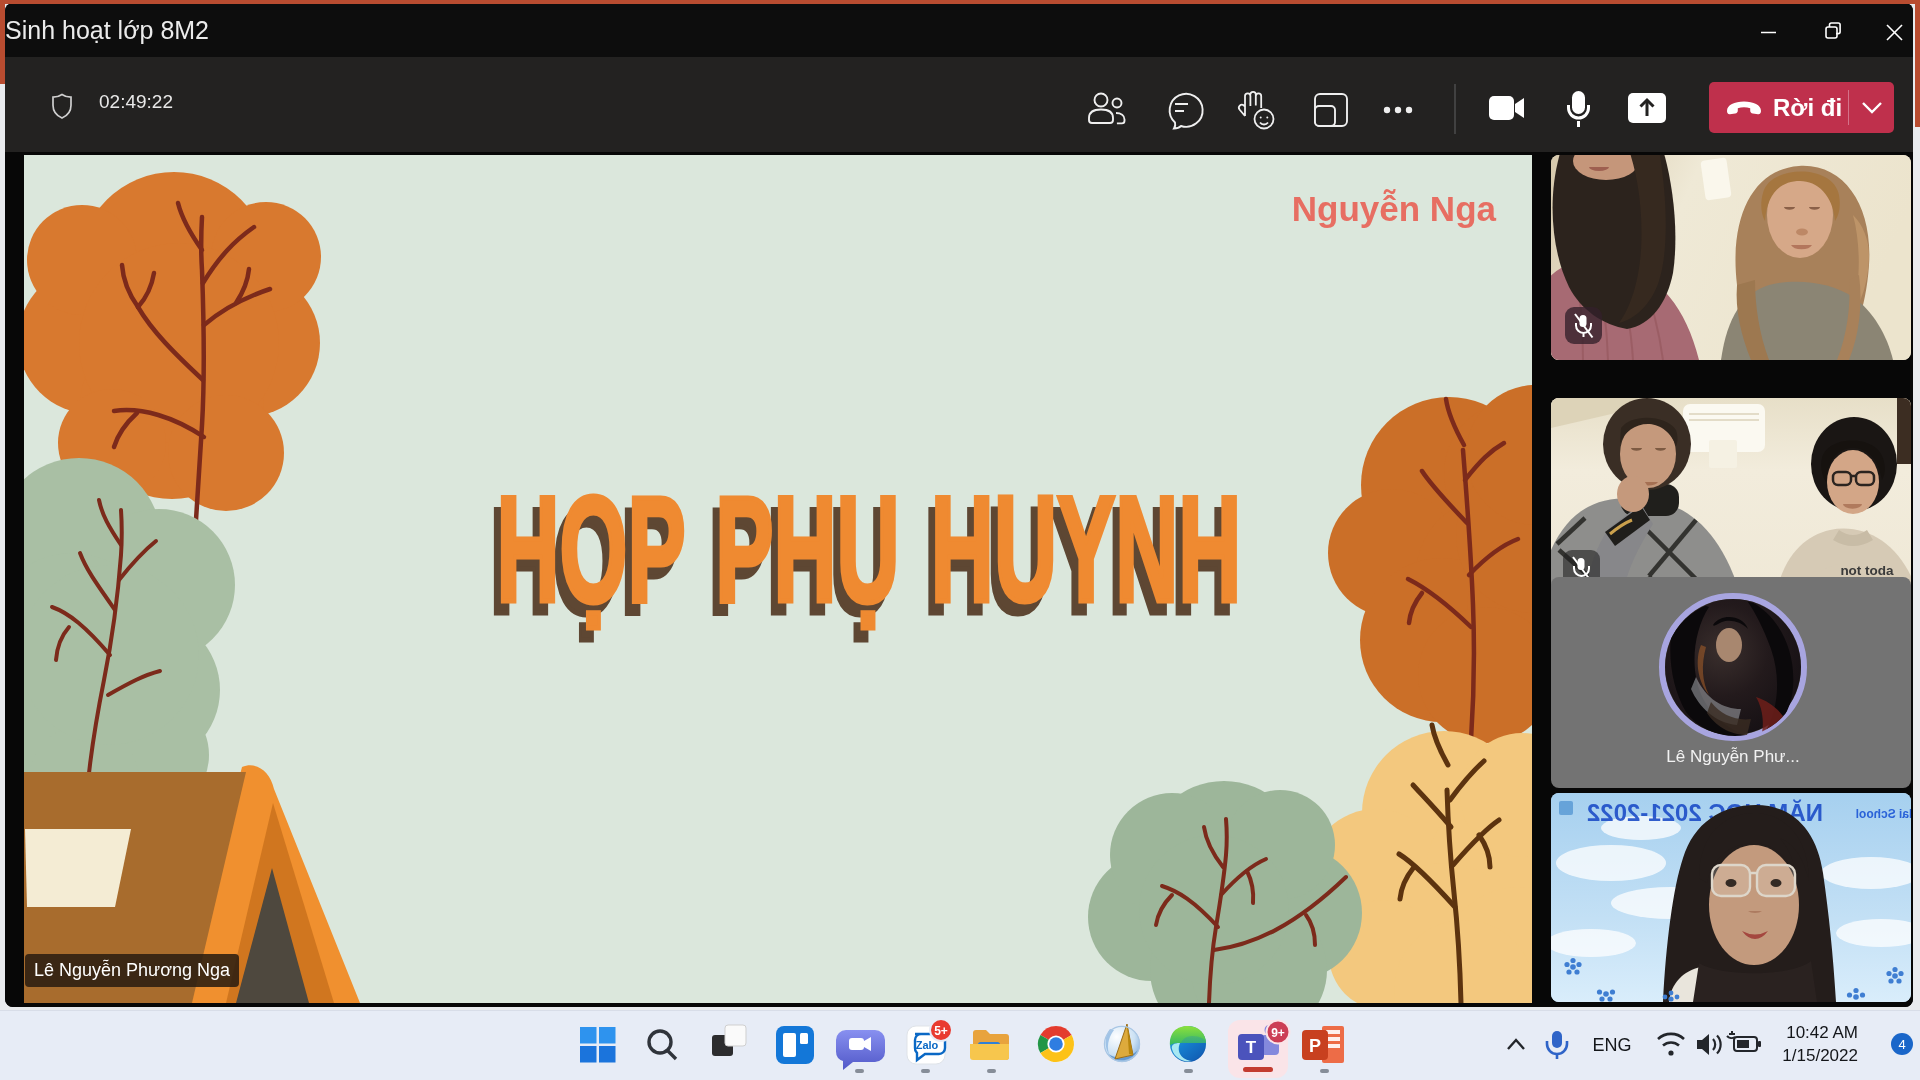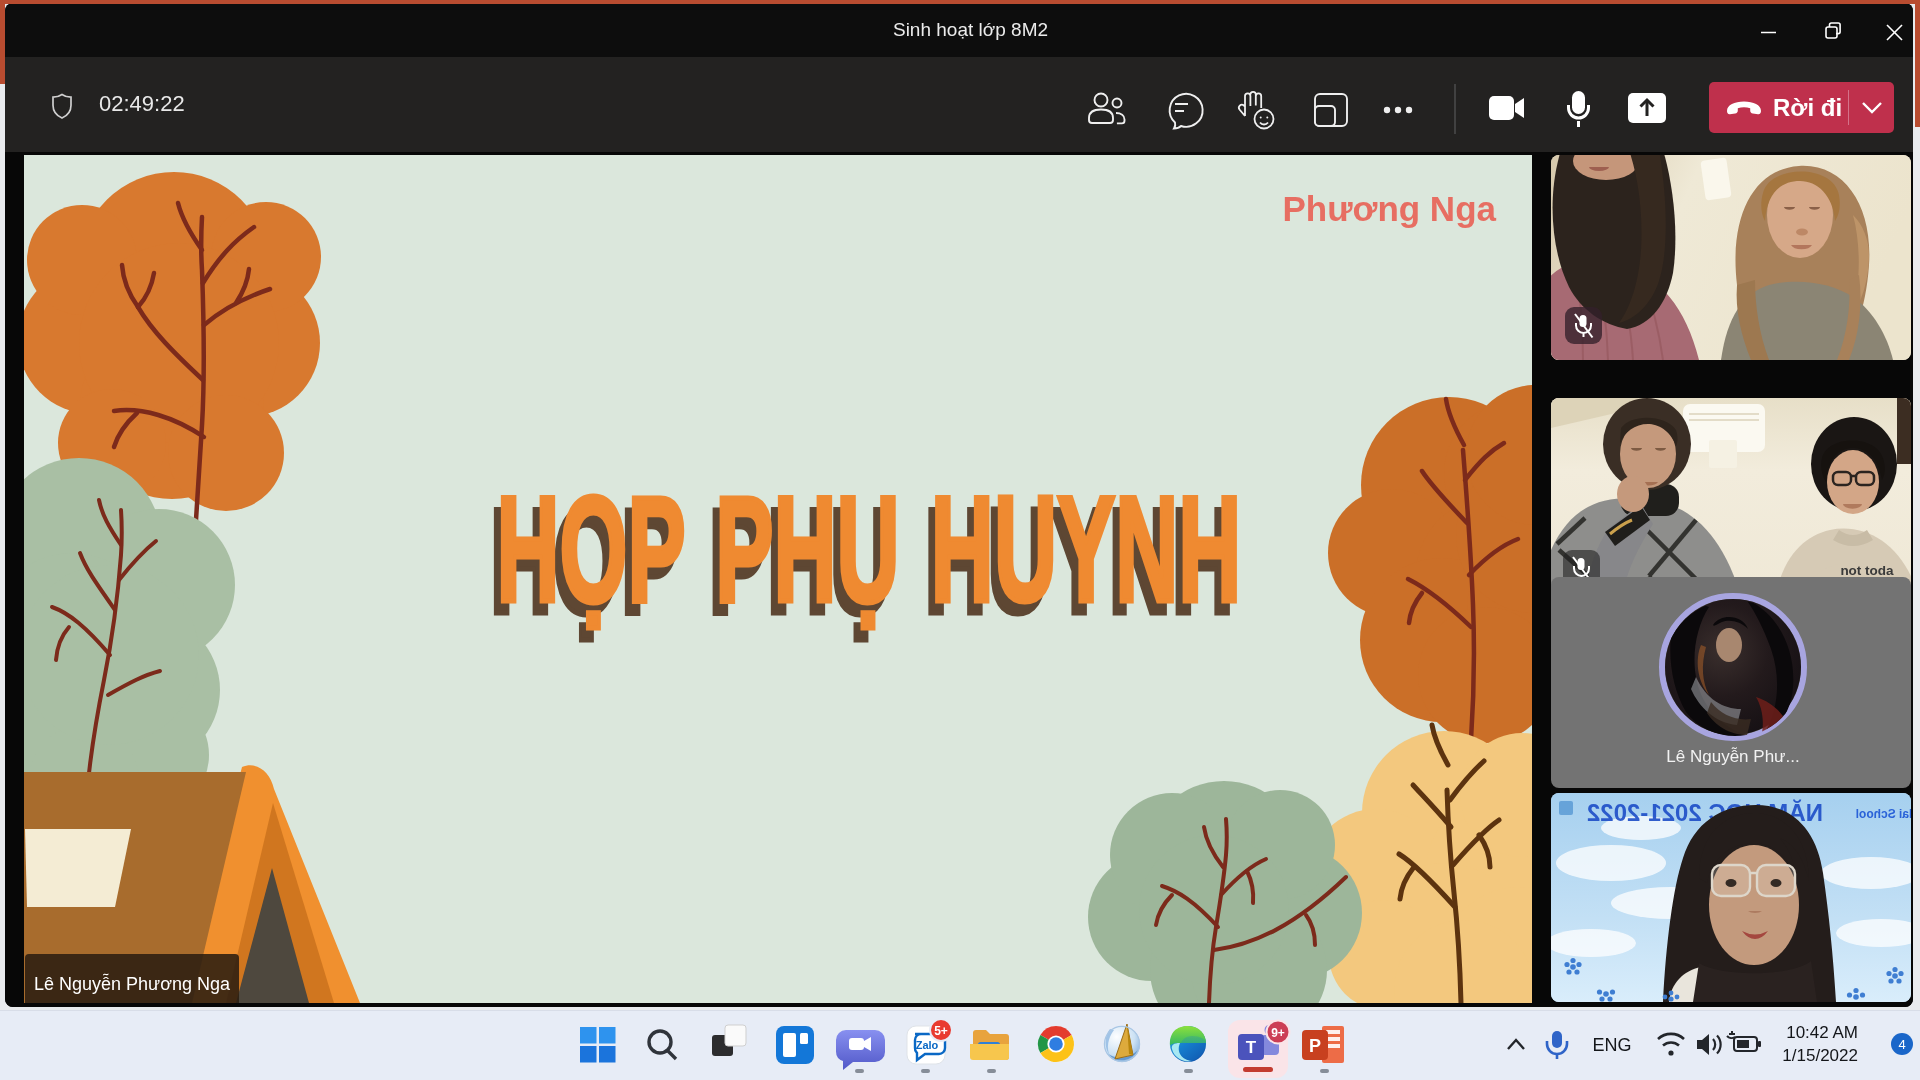--- a/index.html
+++ b/index.html
@@ -9,40 +9,40 @@
 </style>
 </head>
 <body>
 <div id="root">
 
   <div class="abs" style="left:0;top:0;width:1920px;height:1010px;background:#e9ebee;"></div>
 
   <div class="abs" id="win" style="left:5px;top:3px;width:1908px;height:1004px;border-radius:8px;overflow:hidden;background:#070707;">
 
     <div class="abs" style="left:0;top:0;width:100%;height:54px;background:#0d0d0d;"></div>
-    <div class="abs" style="left:0;top:0;width:100%;height:54px;color:#ebebeb;font-size:19px;text-align:center;line-height:54px;padding-left:23px;">Sinh hoạt lớp 8M2</div>
+    <div class="abs" style="left:0;top:0;width:100%;height:54px;color:#ebebeb;font-size:25px;text-align:left;line-height:54px;">Sinh hoạt lớp 8M2</div>
 
     <svg class="abs" style="left:1748px;top:18px;" width="160" height="24" viewBox="0 0 160 24">
       <line x1="8" y1="11.5" x2="23" y2="11.5" stroke="#fff" stroke-width="1.6"></line>
       <g stroke="#fff" stroke-width="1.6" fill="none">
         <rect x="73" y="6" width="11" height="11" rx="2"></rect>
         <path d="M76.5 6 v-2.2 a1.8 1.8 0 0 1 1.8-1.8 h7 a1.8 1.8 0 0 1 1.8 1.8 v7 a1.8 1.8 0 0 1 -1.8 1.8 h-2.2"></path>
       </g>
       <g stroke="#fff" stroke-width="1.6">
         <line x1="134" y1="4" x2="149" y2="19"></line>
         <line x1="149" y1="4" x2="134" y2="19"></line>
       </g>
     </svg>
 
     <div class="abs" style="left:0;top:54px;width:100%;height:95px;background:#232221;"></div>
 
     <svg class="abs" style="left:42px;top:88px;" width="30" height="32" viewBox="0 0 30 32">
       <path d="M13 3.5 c2.6 1.8 5.6 2.7 9 2.7 v8 c0 6.2 -3.6 10.4 -9 12.8 c-5.4 -2.4 -9 -6.6 -9 -12.8 v-8 c3.4 0 6.4 -0.9 9 -2.7 z" fill="none" stroke="#cfcfcf" stroke-width="1.7" transform="translate(2,0)"></path>
     </svg>
-    <div class="abs" style="left:94px;top:88px;color:#e8e8e8;font-size:22px;">02:49:22</div>
+    <div class="abs" style="left:94px;top:88px;color:#e8e8e8;font-size:19px;">02:49:22</div>
 
     <svg class="abs" style="left:1070px;top:69px;" width="400" height="70" viewBox="0 0 400 70">
 
       <g stroke="#efefef" stroke-width="1.9" fill="none">
         <circle cx="26" cy="28" r="6.5"></circle>
         <circle cx="42" cy="31" r="4.5"></circle>
         <path d="M14 48 v-2 c0 -5 4 -8.5 12 -8.5 s12 3.5 12 8.5 v2 a3 3 0 0 1 -3 3 h-18 a3 3 0 0 1 -3 -3 z"></path>
         <path d="M41 41 c5 0 8.5 2.6 8.5 6.5 v1.3 a2.6 2.6 0 0 1 -2.6 2.6 h-5"></path>
       </g>
 
@@ -217,22 +217,22 @@
           <path d="M1199,712 C1188,698 1182,686 1180,672"></path>
         </g>
       </svg>
 
       <div class="abs" id="titlewrap" style="left:0;top:319px;width:1690px;text-align:center;">
         <div style="display:inline-block;transform:scaleX(0.582);transform-origin:center top;position:relative;">
           <div style="font-weight:bold;font-size:150px;line-height:1.0;color:#5e4733;-webkit-text-stroke:5px #5e4733;position:absolute;left:-12px;top:12px;white-space:nowrap;word-spacing:12px;">HỌP PHỤ HUYNH</div>
           <div style="font-weight:bold;font-size:150px;line-height:1.0;color:#ef8a31;-webkit-text-stroke:5px #ef8a31;position:relative;white-space:nowrap;word-spacing:12px;">HỌP PHỤ HUYNH</div>
         </div>
       </div>
-      <div class="abs" style="left:1076px;top:34px;width:396px;text-align:right;color:#e76e62;font-weight:bold;font-size:35px;white-space:nowrap;">Phương Nga</div>
-      <div class="abs" style="left:1px;top:799px;background:rgba(43,30,17,0.88);border-radius:4px;color:#fff;font-size:18px;padding:20px 9px;">Lê Nguyễn Phương Nga</div>
+      <div class="abs" style="left:1076px;top:34px;width:396px;text-align:right;color:#e76e62;font-weight:bold;font-size:35px;white-space:nowrap;">Nguyễn Nga</div>
+      <div class="abs" style="left:1px;top:799px;background:rgba(43,30,17,0.88);border-radius:4px;color:#fff;font-size:18px;padding:6px 9px;">Lê Nguyễn Phương Nga</div>
     </div>
 
     <div class="abs" id="tile1" style="left:1546px;top:152px;width:360px;height:205px;border-radius:8px;overflow:hidden;background:#efe8d2;">
       <svg width="360" height="205" viewBox="0 0 360 205">
         <defs>
           <linearGradient id="t1bg" x1="0" y1="0" x2="1" y2="0.25">
             <stop offset="0" stop-color="#d6c8ab"></stop>
               <stop offset="0.4" stop-color="#efe9d6"></stop>
               <stop offset="1" stop-color="#ece4cd"></stop>
           </linearGradient>

